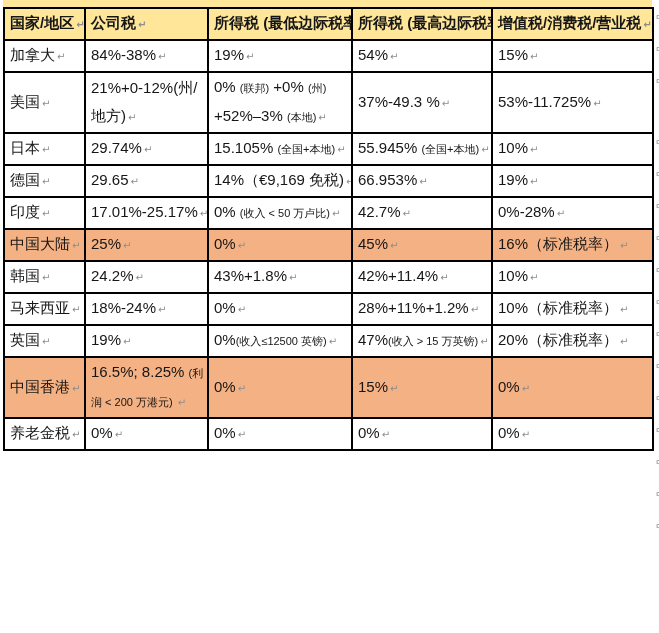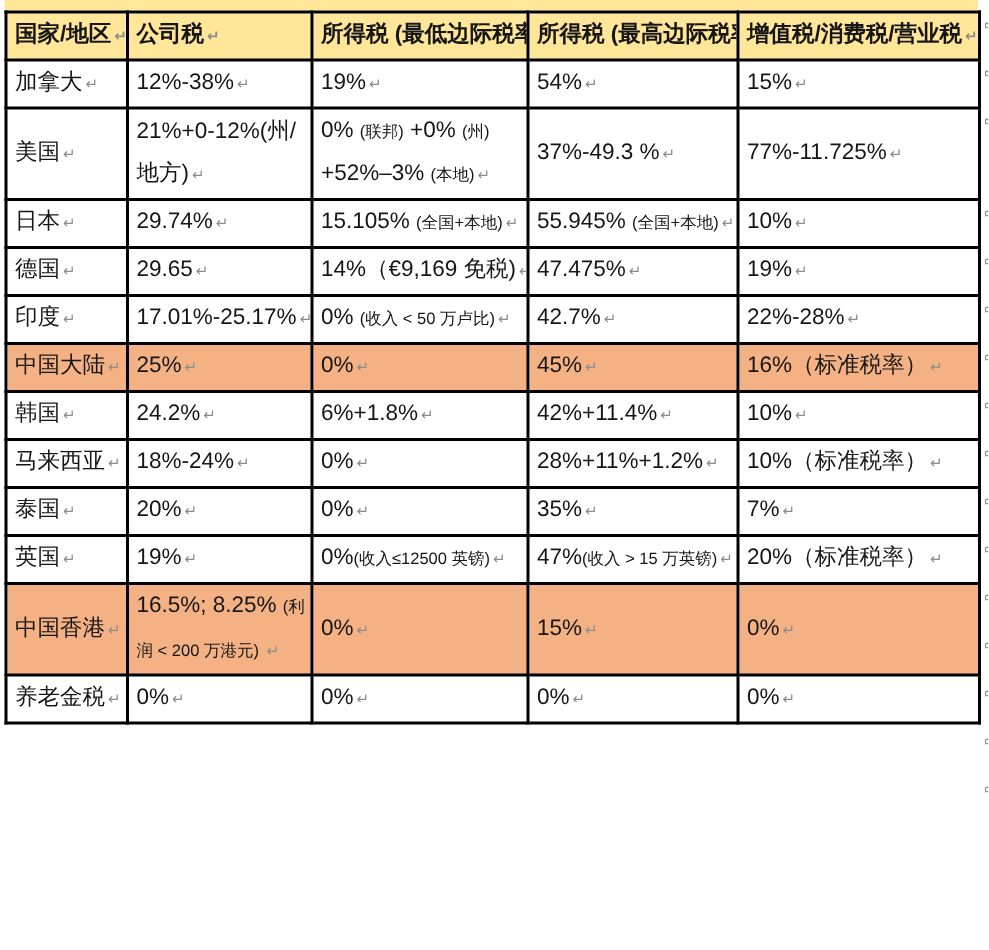--- a/index.html
+++ b/index.html
@@ -76,80 +76,73 @@
           <th><span>国家/地区</span><span class="cell-marker">↵</span></th>
           <th><span>公司税</span><span class="cell-marker">↵</span></th>
           <th><span>所得税 </span><span class="small">(最低边际税率)</span><span class="cell-marker">↵</span></th>
           <th><span>所得税 </span><span class="small">(最高边际税率)</span><span class="cell-marker">↵</span></th>
           <th><span>增值税/消费税/营业税</span><span class="cell-marker">↵</span></th>
         </tr>
     </thead>
     <tbody id="table-body">
         <tr>
           <td><span>加拿大</span><span class="cell-marker">↵</span></td>
-          <td><span>12%-38%</span><span class="cell-marker">↵</span></td>
+          <td><span>84%-38%</span><span class="cell-marker">↵</span></td>
           <td><span>19%</span><span class="cell-marker">↵</span></td>
           <td><span>54%</span><span class="cell-marker">↵</span></td>
           <td><span>15%</span><span class="cell-marker">↵</span></td>
         </tr>
         <tr>
           <td><span>美国</span><span class="cell-marker">↵</span></td>
           <td><span>21%+0-12%(州/</span><br><span>地方)</span><span class="cell-marker">↵</span></td>
           <td><span>0% </span><span class="small">(联邦)</span><span> +0% </span><span class="small">(州)</span><br><span>+52%–3% </span><span class="small">(本地)</span><span class="cell-marker">↵</span></td>
           <td><span>37%-49.3 %</span><span class="cell-marker">↵</span></td>
-          <td><span>77%-11.725%</span><span class="cell-marker">↵</span></td>
+          <td><span>53%-11.725%</span><span class="cell-marker">↵</span></td>
         </tr>
         <tr>
           <td><span>日本</span><span class="cell-marker">↵</span></td>
           <td><span>29.74%</span><span class="cell-marker">↵</span></td>
           <td><span>15.105% </span><span class="small">(全国+本地)</span><span class="cell-marker">↵</span></td>
           <td><span>55.945% </span><span class="small">(全国+本地)</span><span class="cell-marker">↵</span></td>
           <td><span>10%</span><span class="cell-marker">↵</span></td>
         </tr>
         <tr>
           <td><span>德国</span><span class="cell-marker">↵</span></td>
           <td><span>29.65</span><span class="cell-marker">↵</span></td>
           <td><span>14%（€9,169 免税)</span><span class="cell-marker">↵</span></td>
-          <td><span>47.475%</span><span class="cell-marker">↵</span></td>
+          <td><span>66.953%</span><span class="cell-marker">↵</span></td>
           <td><span>19%</span><span class="cell-marker">↵</span></td>
         </tr>
         <tr>
           <td><span>印度</span><span class="cell-marker">↵</span></td>
           <td><span>17.01%-25.17%</span><span class="cell-marker">↵</span></td>
           <td><span>0% </span><span class="small">(收入 &lt; 50 万卢比)</span><span class="cell-marker">↵</span></td>
           <td><span>42.7%</span><span class="cell-marker">↵</span></td>
-          <td><span>22%-28%</span><span class="cell-marker">↵</span></td>
+          <td><span>0%-28%</span><span class="cell-marker">↵</span></td>
         </tr>
         <tr class="highlight">
           <td><span>中国大陆</span><span class="cell-marker">↵</span></td>
           <td><span>25%</span><span class="cell-marker">↵</span></td>
           <td><span>0%</span><span class="cell-marker">↵</span></td>
           <td><span>45%</span><span class="cell-marker">↵</span></td>
           <td><span>16%（标准税率）</span><span class="cell-marker">↵</span></td>
         </tr>
         <tr>
           <td><span>韩国</span><span class="cell-marker">↵</span></td>
           <td><span>24.2%</span><span class="cell-marker">↵</span></td>
-          <td><span>6%+1.8%</span><span class="cell-marker">↵</span></td>
+          <td><span>43%+1.8%</span><span class="cell-marker">↵</span></td>
           <td><span>42%+11.4%</span><span class="cell-marker">↵</span></td>
           <td><span>10%</span><span class="cell-marker">↵</span></td>
         </tr>
         <tr>
           <td><span>马来西亚</span><span class="cell-marker">↵</span></td>
           <td><span>18%-24%</span><span class="cell-marker">↵</span></td>
           <td><span>0%</span><span class="cell-marker">↵</span></td>
           <td><span>28%+11%+1.2%</span><span class="cell-marker">↵</span></td>
           <td><span>10%（标准税率）</span><span class="cell-marker">↵</span></td>
-        </tr>
-        <tr>
-          <td><span>泰国</span><span class="cell-marker">↵</span></td>
-          <td><span>20%</span><span class="cell-marker">↵</span></td>
-          <td><span>0%</span><span class="cell-marker">↵</span></td>
-          <td><span>35%</span><span class="cell-marker">↵</span></td>
-          <td><span>7%</span><span class="cell-marker">↵</span></td>
         </tr>
         <tr>
           <td><span>英国</span><span class="cell-marker">↵</span></td>
           <td><span>19%</span><span class="cell-marker">↵</span></td>
           <td><span>0%</span><span class="small">(收入≤12500 英镑)</span><span class="cell-marker">↵</span></td>
           <td><span>47%</span><span class="small">(收入 &gt; 15 万英镑)</span><span class="cell-marker">↵</span></td>
           <td><span>20%（标准税率）</span><span class="cell-marker">↵</span></td>
         </tr>
         <tr class="highlight">
           <td><span>中国香港</span><span class="cell-marker">↵</span></td>

